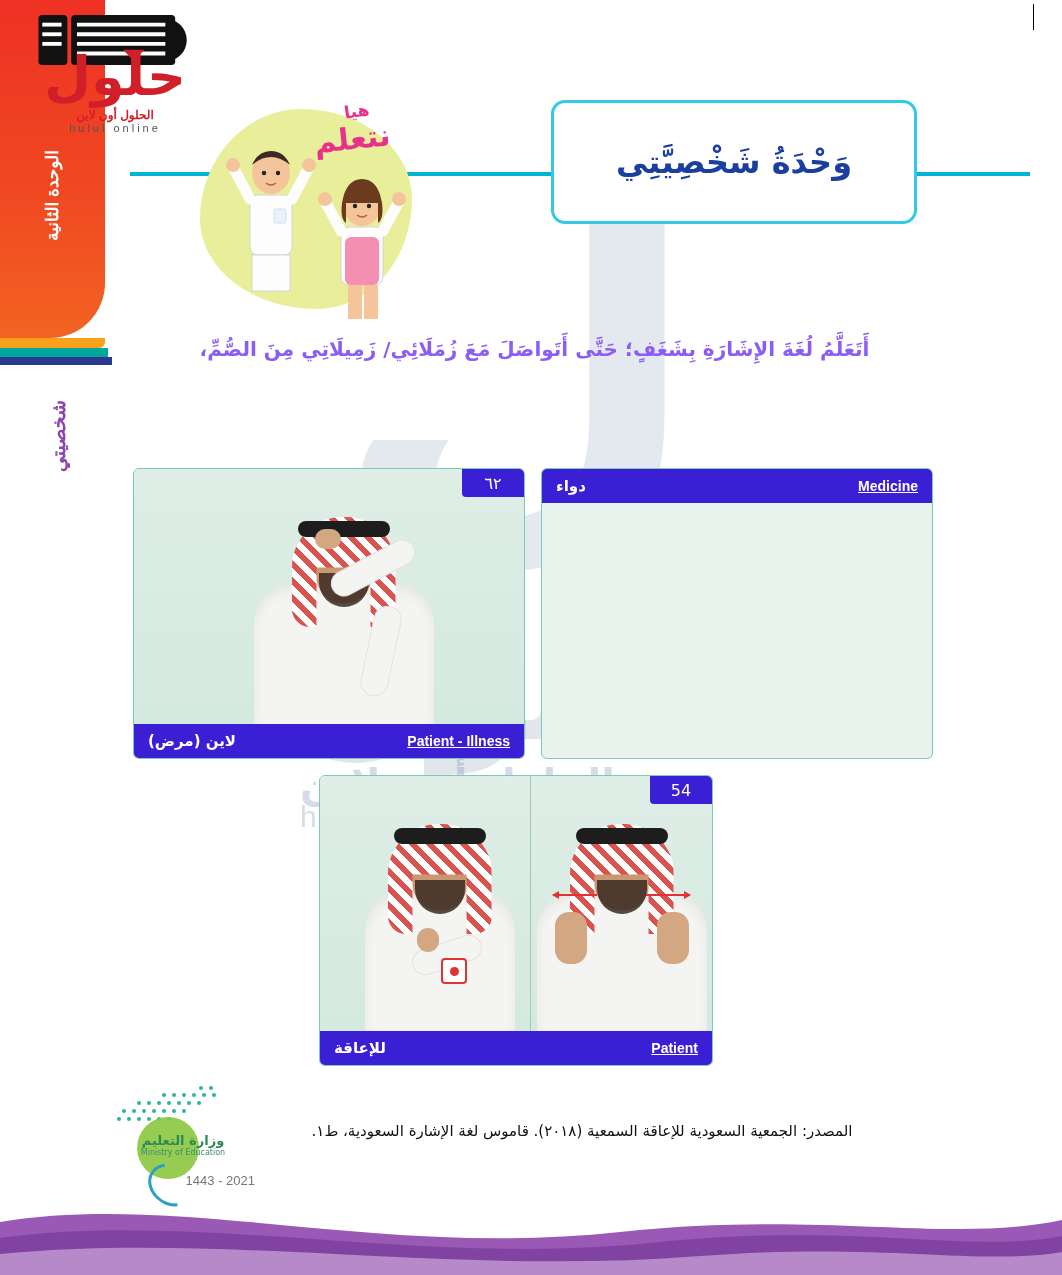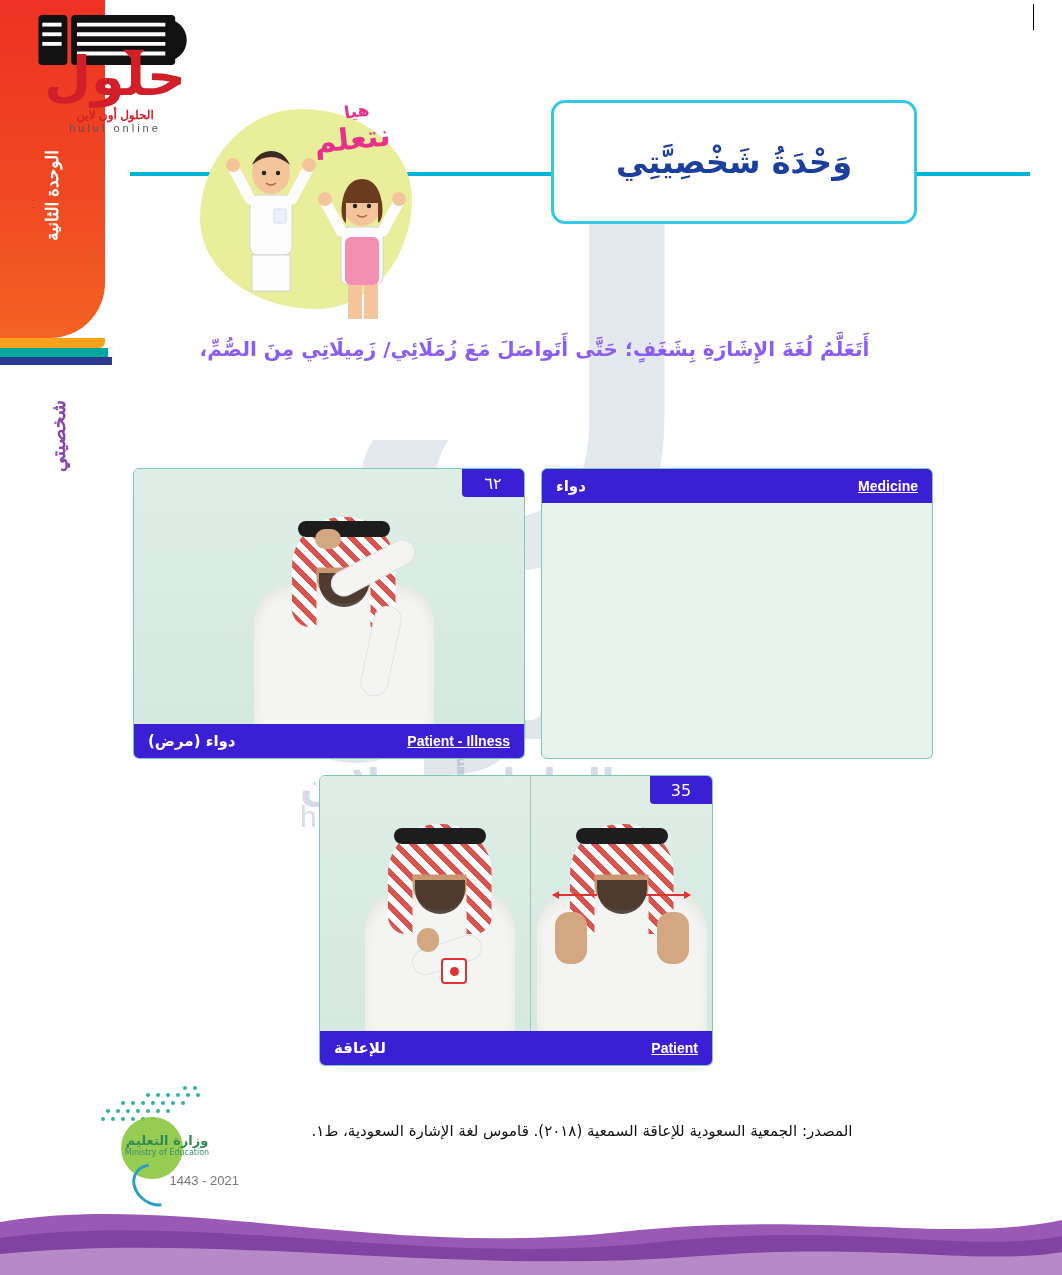--- a/index.html
+++ b/index.html
@@ -166,21 +166,21 @@
   .target-mark{position:absolute;width:22px;height:22px;border:2px solid #e03434;border-radius:4px;
     display:flex;align-items:center;justify-content:center;background:#fff;}
   .target-mark i{display:block;width:9px;height:9px;border-radius:50%;background:#e03434;}
 
   .source{
     position:absolute;right:90px;top:1122px;width:780px;text-align:center;
     direction:rtl;font-family:"DejaVu Sans", sans-serif;font-size:15px;color:#111;
   }
 
   
-  .min-logo{position:absolute;left:79px;top:1085px;width:170px;height:110px;}
+  .min-logo{position:absolute;left:95px;top:1085px;width:170px;height:110px;}
   .dots{position:absolute;left:20px;top:0;width:110px;height:40px;}
   .min-circle{
     position:absolute;left:42px;top:32px;width:62px;height:62px;border-radius:50%;
     background:#8cc63f;opacity:.9;
   }
   .min-text{position:absolute;left:8px;top:48px;width:160px;text-align:center;
     color:#2e8b57;font-size:13px;font-weight:bold;font-family:"DejaVu Sans",sans-serif;}
   .min-text small{display:block;font-size:8px;color:#3b8f6b;font-weight:normal;}
   .min-year{position:absolute;left:10px;top:88px;width:150px;text-align:right;color:#777;font-size:13px;}
   .min-arrow{position:absolute;left:52px;top:80px;width:42px;height:34px;
@@ -325,31 +325,31 @@
             <div class="p-ghutra"></div>
             <div class="p-igal"></div>
             <div class="p-arm" style="left:78px;top:46px;width:90px;height:24px;transform:rotate(-28deg);"></div>
             <div class="p-arm" style="left:118px;top:96px;width:26px;height:90px;transform:rotate(12deg);"></div>
             <div class="p-hand" style="left:66px;top:20px;width:26px;height:20px;"></div>
           </div>
         </div>
       </div>
       <div class="caption">
         <span class="en">Patient - Illness</span>
-        <span class="ar">دواء (مرض)</span>
+        <span class="ar">لاين (مرض)</span>
       </div>
     </div>
   </div>
 
   <div class="row" style="margin-top:16px;justify-content:flex-start;padding-right:0;">
     <div style="width:204px;"></div>
 
     <div class="card">
       <div class="media">
-        <div class="badge">35</div>
+        <div class="badge">54</div>
         <div class="half">
           <div class="person">
             <div class="p-thobe" style="width:170px;"></div>
             <div class="p-head"></div>
             <div class="p-beard"></div>
             <div class="p-ghutra"></div>
             <div class="p-igal"></div>
             <div class="p-hand" style="left:8px;top:96px;width:32px;height:52px;border-radius:14px;"></div>
             <div class="p-hand" style="left:110px;top:96px;width:32px;height:52px;border-radius:14px;"></div>
           </div>

